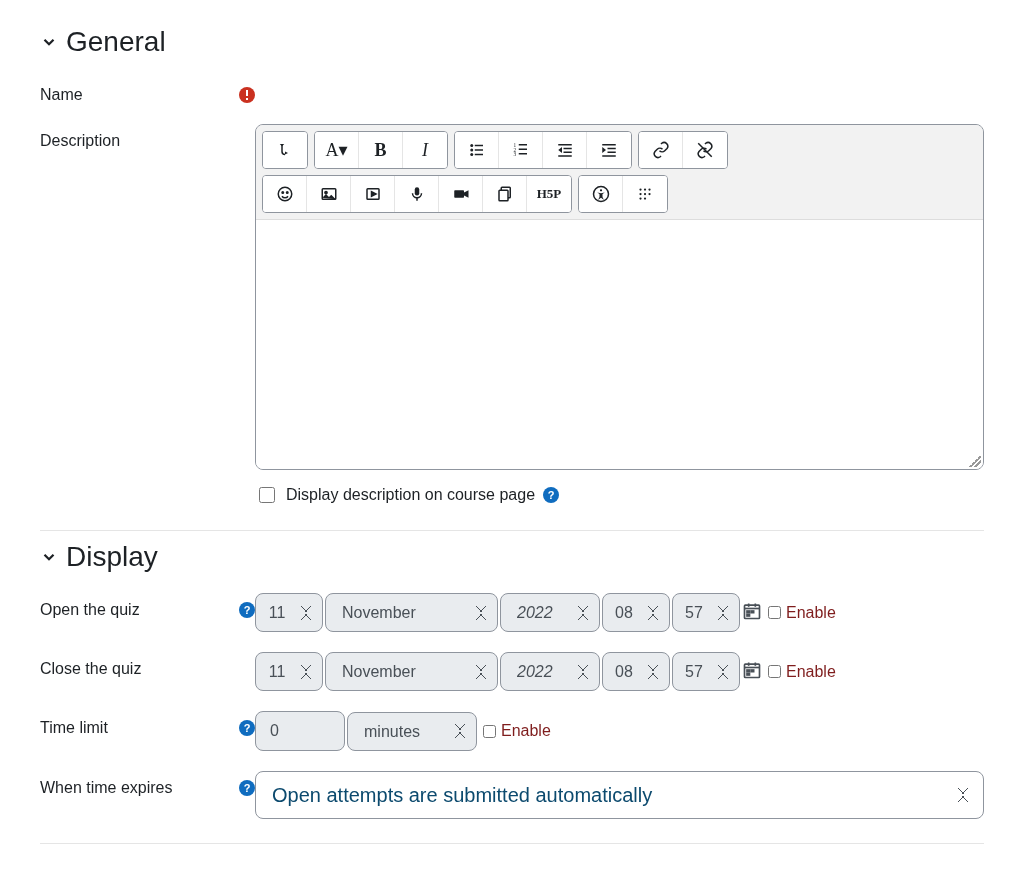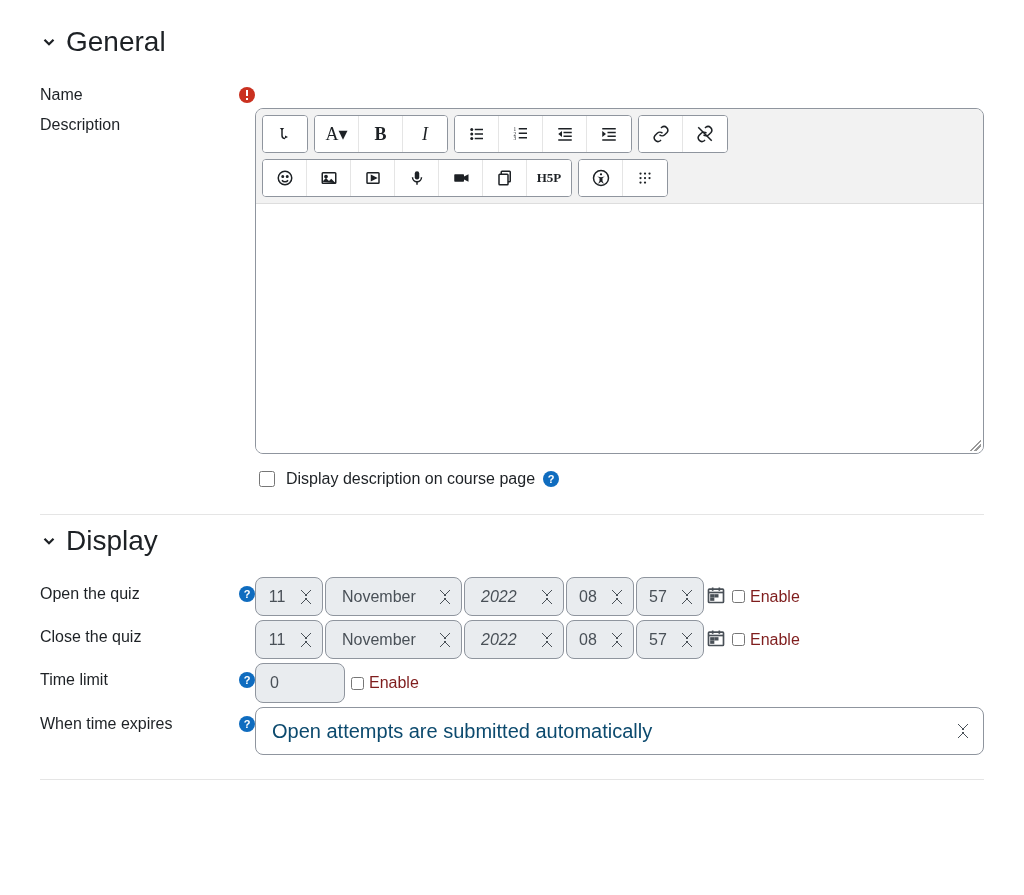--- a/index.html
+++ b/index.html
@@ -22,21 +22,21 @@
     font-size: 28px;
     font-weight: 400;
     margin: 0;
   }
   .chevron {
     width: 18px; height: 18px;
   }
   .form-row {
     display: flex;
     align-items: flex-start;
-    margin: 4px 0;
+    margin: 20px 0;
   }
   .label-col {
     width: 215px;
     flex-shrink: 0;
     display: flex;
     align-items: center;
     gap: 6px;
     padding-top: 8px;
   }
   .label-col .label {
@@ -158,21 +158,21 @@
     width: 10px; height: 14px;
     transform: translateY(-50%);
     background:
       linear-gradient(45deg, transparent 45%, #495057 45%, #495057 55%, transparent 55%) 0 0/6px 6px no-repeat,
       linear-gradient(-45deg, transparent 45%, #495057 45%, #495057 55%, transparent 55%) 4px 0/6px 6px no-repeat,
       linear-gradient(135deg, transparent 45%, #495057 45%, #495057 55%, transparent 55%) 0 8px/6px 6px no-repeat,
       linear-gradient(-135deg, transparent 45%, #495057 45%, #495057 55%, transparent 55%) 4px 8px/6px 6px no-repeat;
     pointer-events:none;
   }
   .sel-num { width: 68px; text-align:center; padding-left:10px;}
-  .sel-month { width: 137px; }
+  .sel-month { width: 173px; }
   .sel-year { width: 100px; text-align:left;font-style:italic;}
   .cal-icon { color:#495057; cursor:pointer; }
   .num-input {
     width: 90px;
     background: #e9ecef;
     border: 1px solid #8f959e;
     border-radius: 8px;
     padding: 10px 14px;
     font-size: 16px;
     color: #495057;
@@ -458,20 +458,21 @@
     <span class="help-icon">
         <svg width="16" height="16" viewBox="0 0 16 16">
           <circle cx="8" cy="8" r="8" fill="#0f6cbf"></circle>
           <text x="8" y="12" text-anchor="middle" font-size="11" fill="#fff" font-weight="bold">?</text>
         </svg>
       </span>
   </div>
   <div class="field-col">
     <div class="dt-group">
       <input class="num-input" value="0" style="">
+      <span class="sel-wrap"><select class="sel" style="width:130px"><option>minutes</option></select></span>
       <input type="checkbox" style="">
       <span class="enable-lbl">Enable</span>
     </div>
   </div>
 </div>
 
 <div class="form-row">
   <div class="label-col">
     <span class="label">When time expires</span>
     <span class="help-icon">

